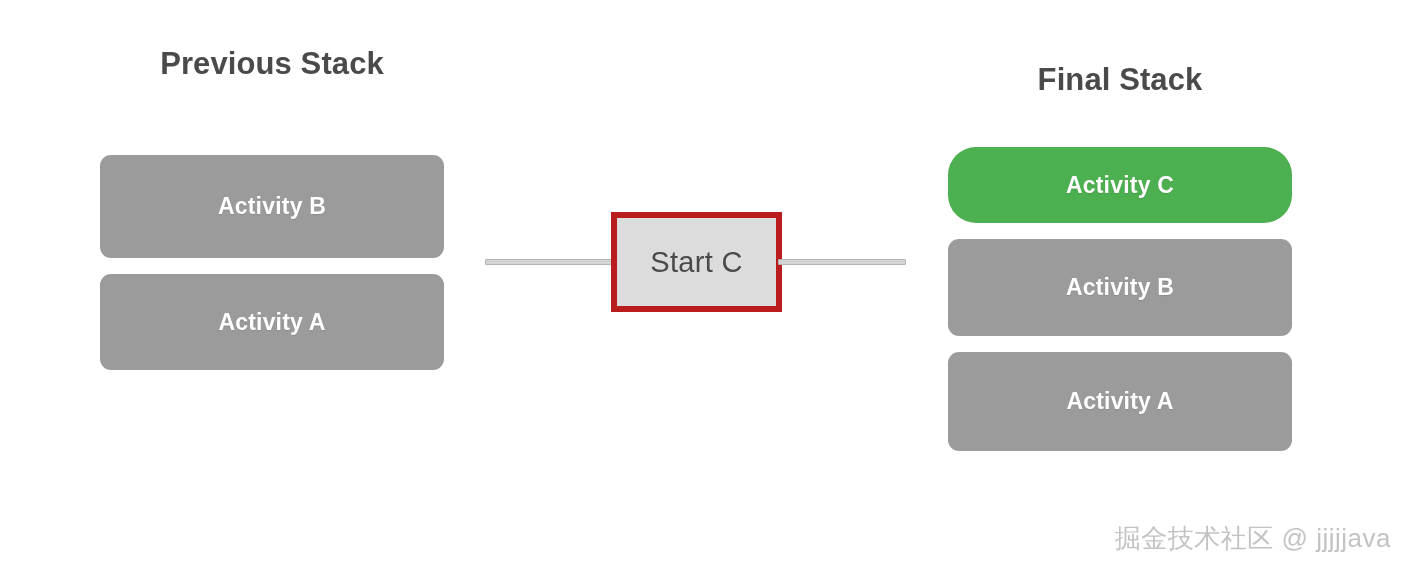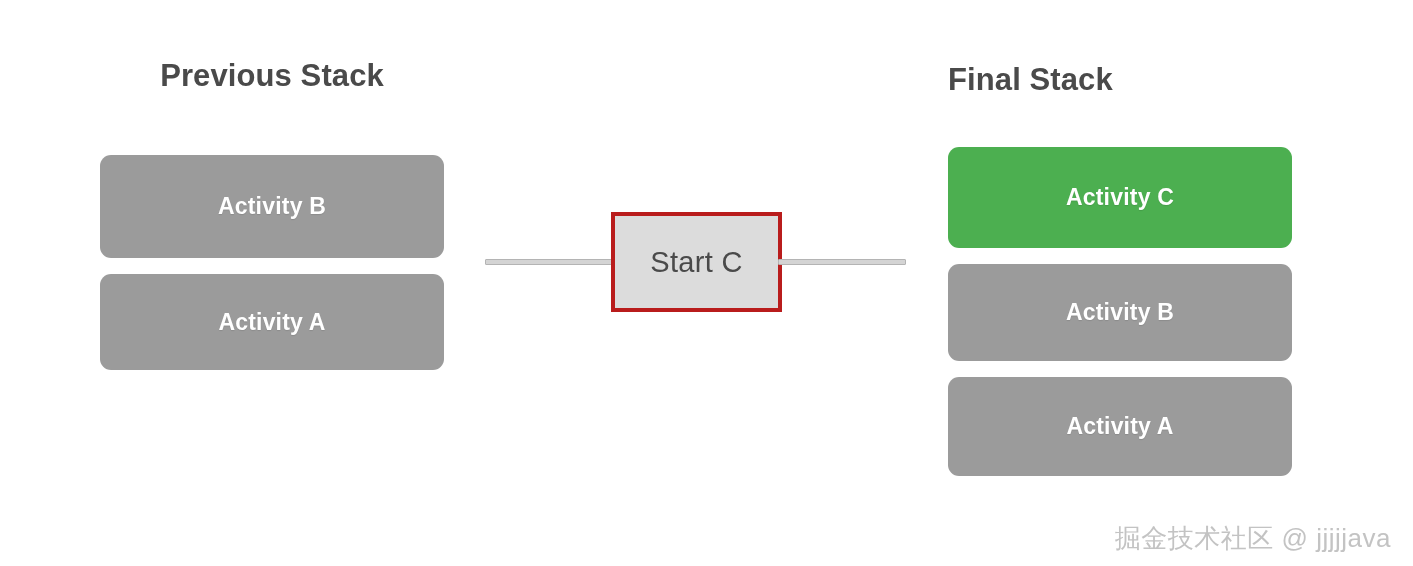--- a/index.html
+++ b/index.html
@@ -29,28 +29,29 @@
     position: absolute;
     font-size: 31px;
     font-weight: bold;
     color: #4a4a4a;
     letter-spacing: 0.1px;
     white-space: nowrap;
     line-height: 1;
   }
   #title-previous {
     left: 100px;
-    top: 60px;
+    top: 48px;
     width: 344px;
     text-align: center;
   }
   #title-final {
     left: 948px;
     top: 64px;
     width: 344px;
+    text-align: center;
   }
 
   
   .stack {
     position: absolute;
     width: 344px;
   }
   #stack-previous { left: 100px; top: 155px; }
   #stack-final    { left: 948px; top: 147px; }
 
@@ -70,21 +71,21 @@
     text-shadow: 0 1px 1px rgba(0,0,0,0.10);
   }
   .activity-box.green {
     background: #4caf50;
   }
 
   
   #prev-box-0 { height: 103px; }
   #prev-box-1 { height: 96px; }
 
-  #final-box-0 { height: 101px; }
+  #final-box-0 { height: 76px; border-radius: 28px; }
   #final-box-1 { height: 97px; }
   #final-box-2 { height: 99px; }
 
   
   .connector-line {
     position: absolute;
     height: 6px;
     top: 259px;
     box-sizing: border-box;
     background: #d4d4d4;
@@ -95,21 +96,21 @@
   #connector-right { left: 778px; width: 128px; }
 
   #start-box {
     position: absolute;
     left: 611px;
     top: 212px;
     width: 171px;
     height: 100px;
     box-sizing: border-box;
     background: #dcdcdc;
-    border: 4px solid #b91c1c;
+    border: 6px solid #b91c1c;
     color: #4a4a4a;
     font-size: 29px;
     font-weight: normal;
     display: flex;
     align-items: center;
     justify-content: center;
     letter-spacing: 0.3px;
   }
 
   

